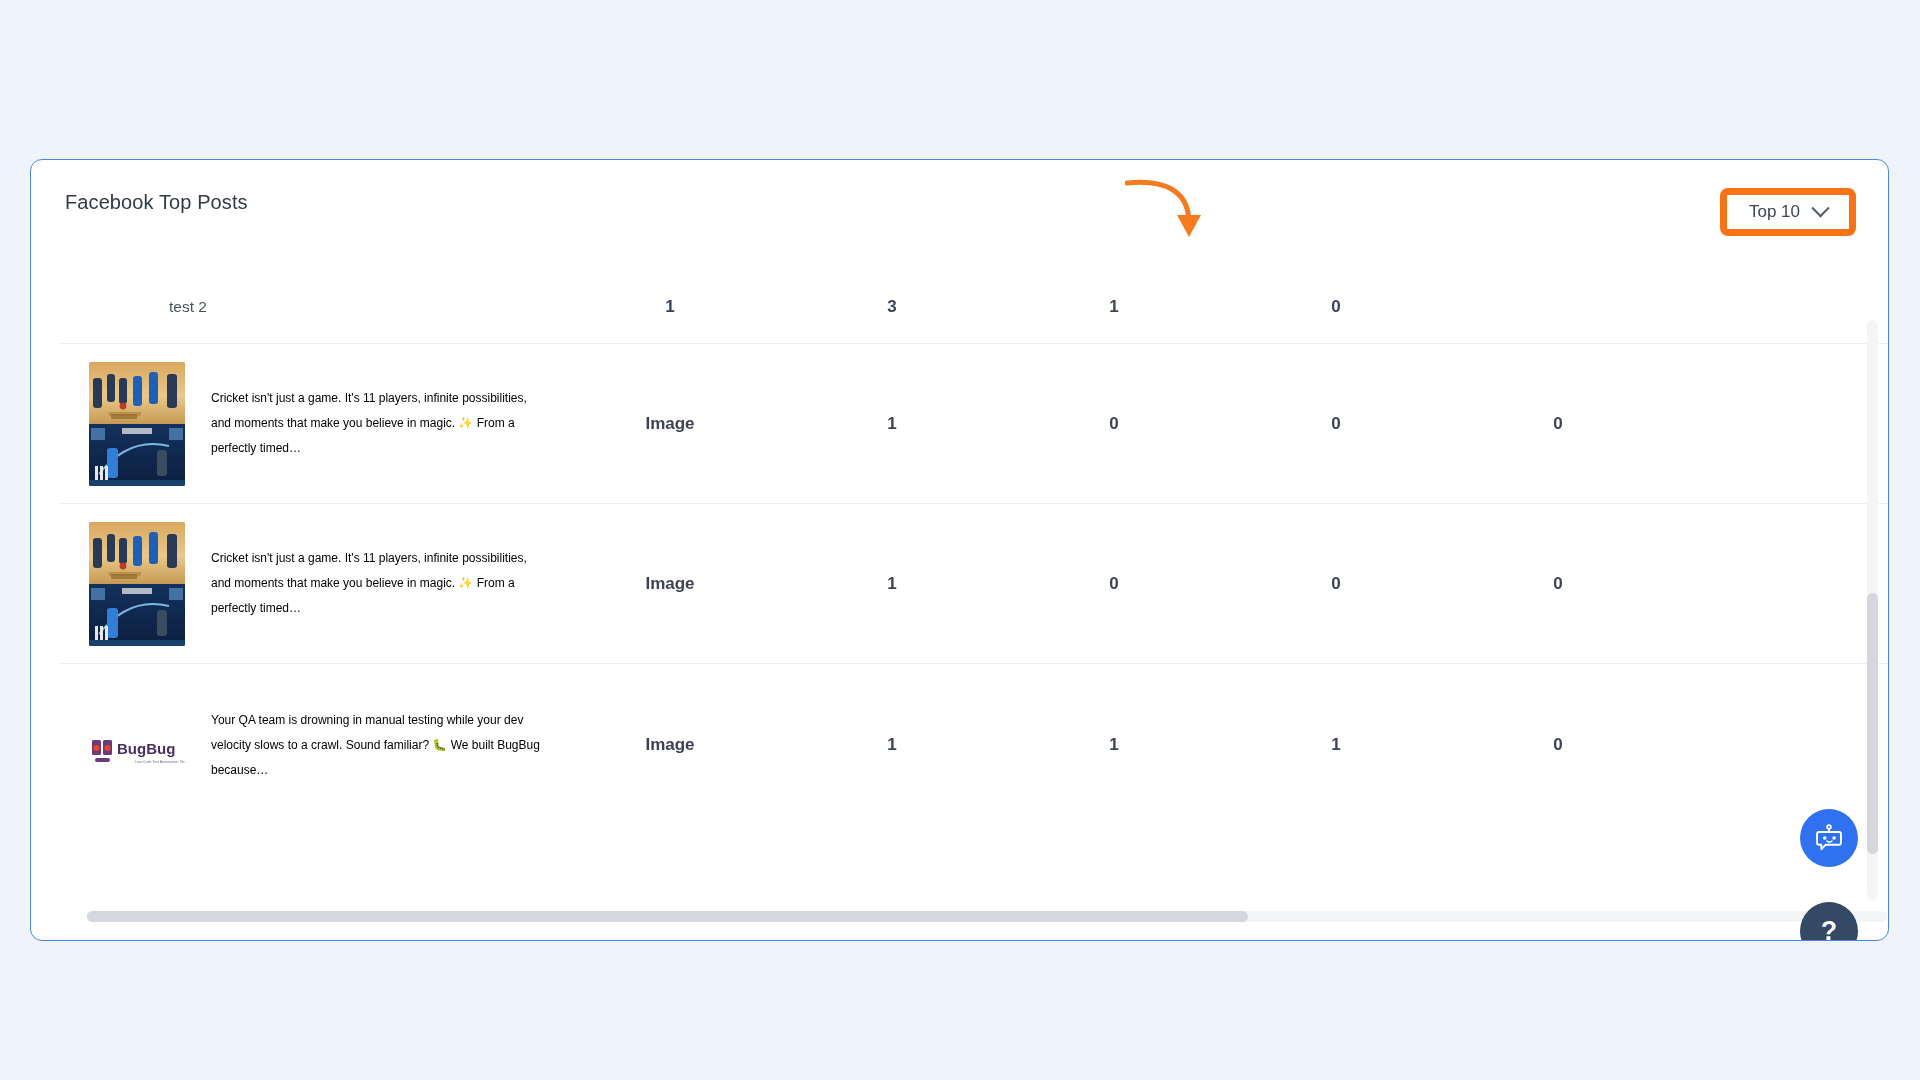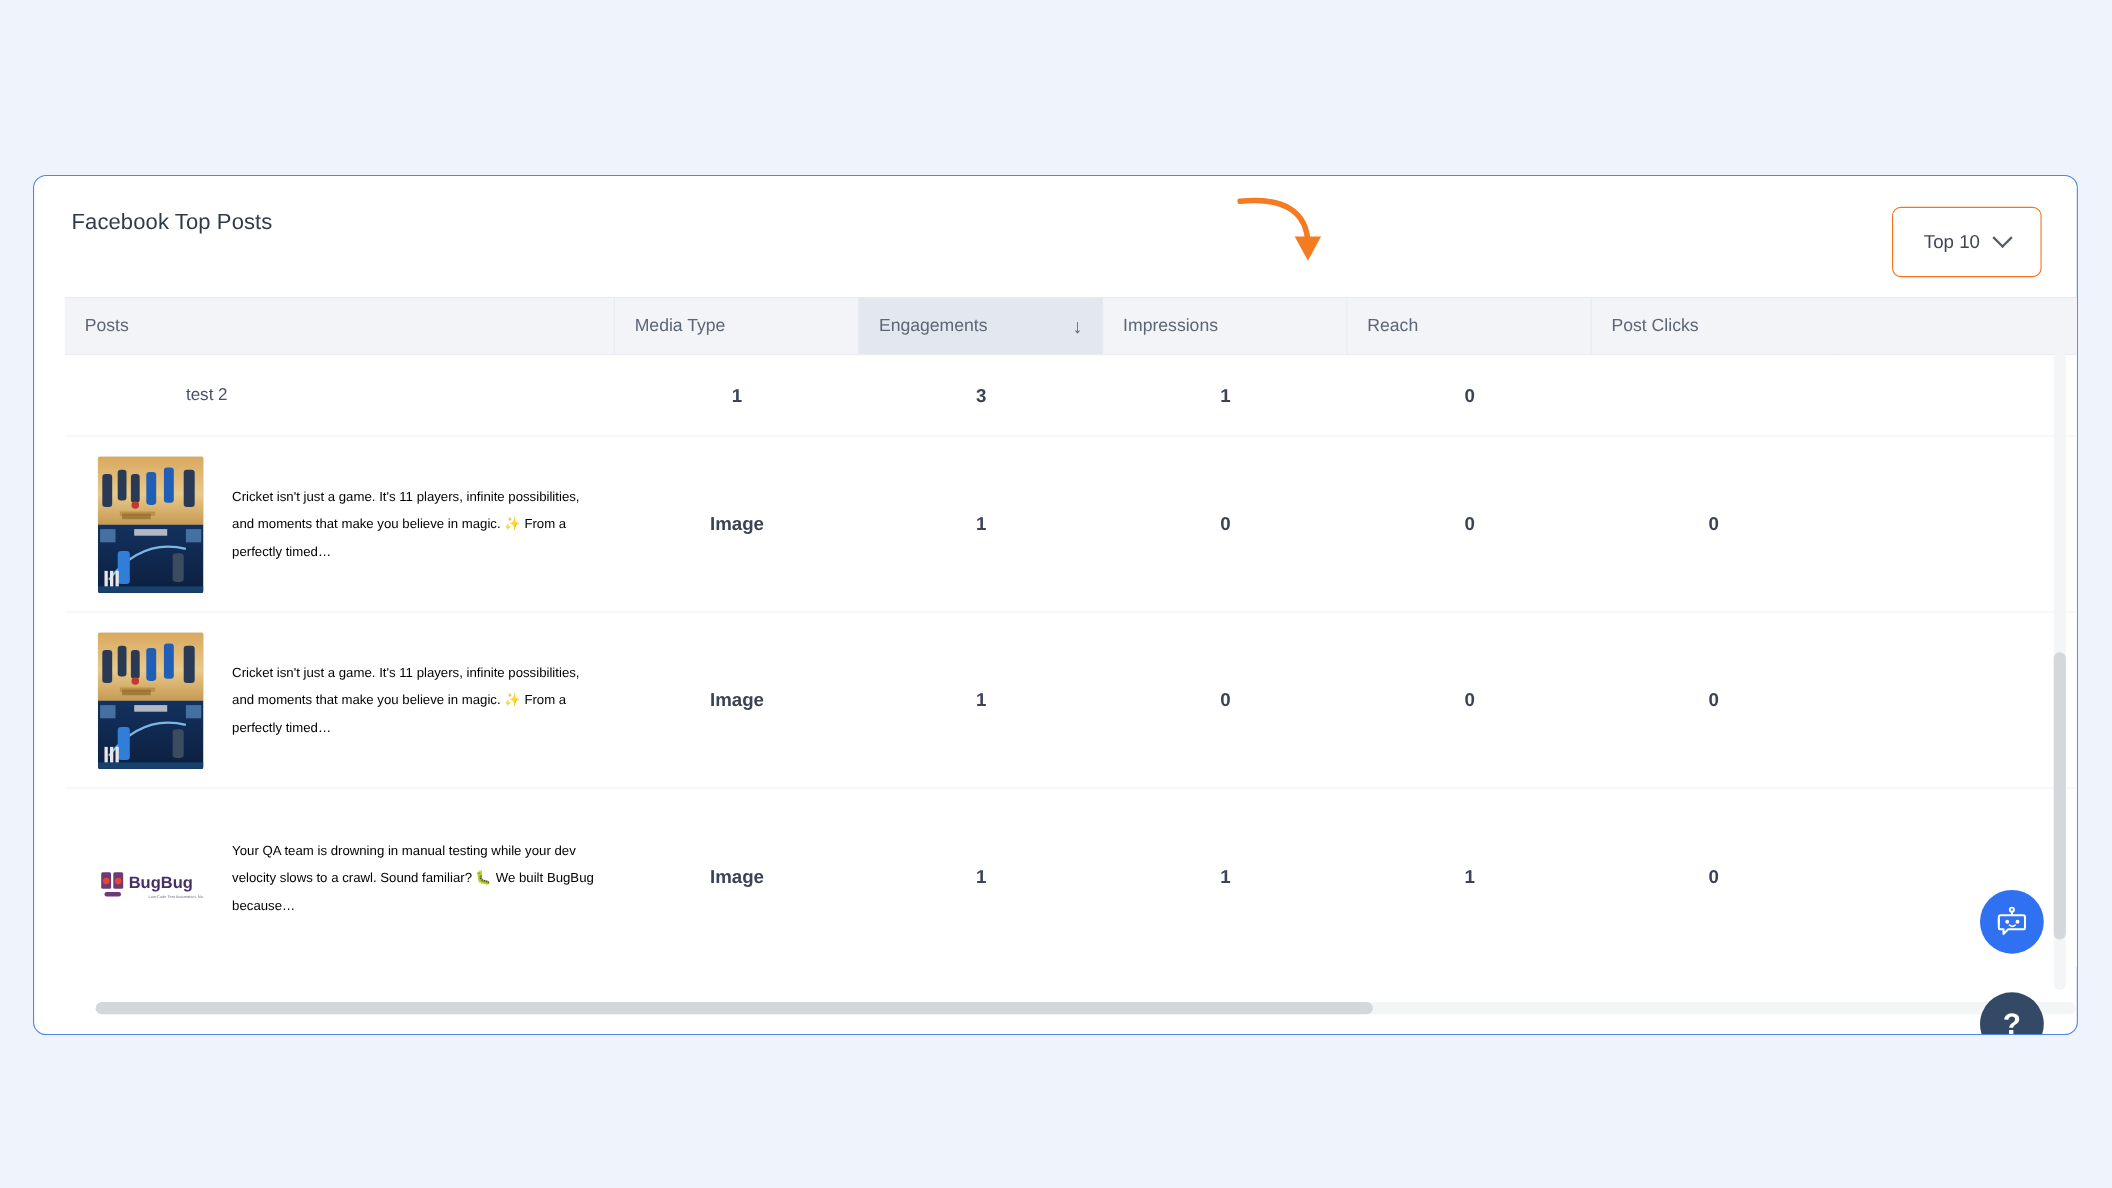--- a/index.html
+++ b/index.html
@@ -49,22 +49,22 @@
     font-weight: 400;
     color: #4c5565;
     line-height: 21px;
   }
 
   .top-select {
     position: absolute;
     right: 32px;
     top: 28px;
     min-width: 136px;
-    height: 64px;
-    border: 1px solid #f97316;
+    height: 48px;
+    border: 7px solid #f97316;
     border-radius: 8px;
     background: #fff;
     display: flex;
     align-items: center;
     justify-content: center;
     gap: 14px;
     padding: 0 18px;
     cursor: pointer;
     user-select: none;
     margin-left: 24px;
@@ -268,42 +268,20 @@
     <div class="card-title">Facebook Top Posts</div>
 
     <div class="top-select">
       <span class="top-select-label">Top 10</span>
       <span class="chev"></span>
     </div>
   </div>
 
   <div class="table-wrap">
 
-    <div class="thead">
-      <div class="th col-posts">
-        <span>Posts</span>
-      </div>
-      <div class="th col-media">
-        <span>Media Type</span>
-      </div>
-      <div class="th col-eng sorted">
-        <span>Engagements</span>
-        <span class="sort-arrow">↓</span>
-      </div>
-      <div class="th col-impr">
-        <span>Impressions</span>
-      </div>
-      <div class="th col-reach">
-        <span>Reach</span>
-      </div>
-      <div class="th col-clicks">
-        <span>Post Clicks</span>
-      </div>
-      <div class="th col-tail"></div>
-    </div>
 
     <div class="tbody">
 
       <div class="row row-short" style="height:74px;text-align:center;">
         <div class="cell post-cell col-posts">
           <div class="post-text plain">test 2</div>
         </div>
         <div class="cell num col-eng">1</div>
         <div class="cell num col-impr">3</div>
         <div class="cell num col-reach">1</div>

